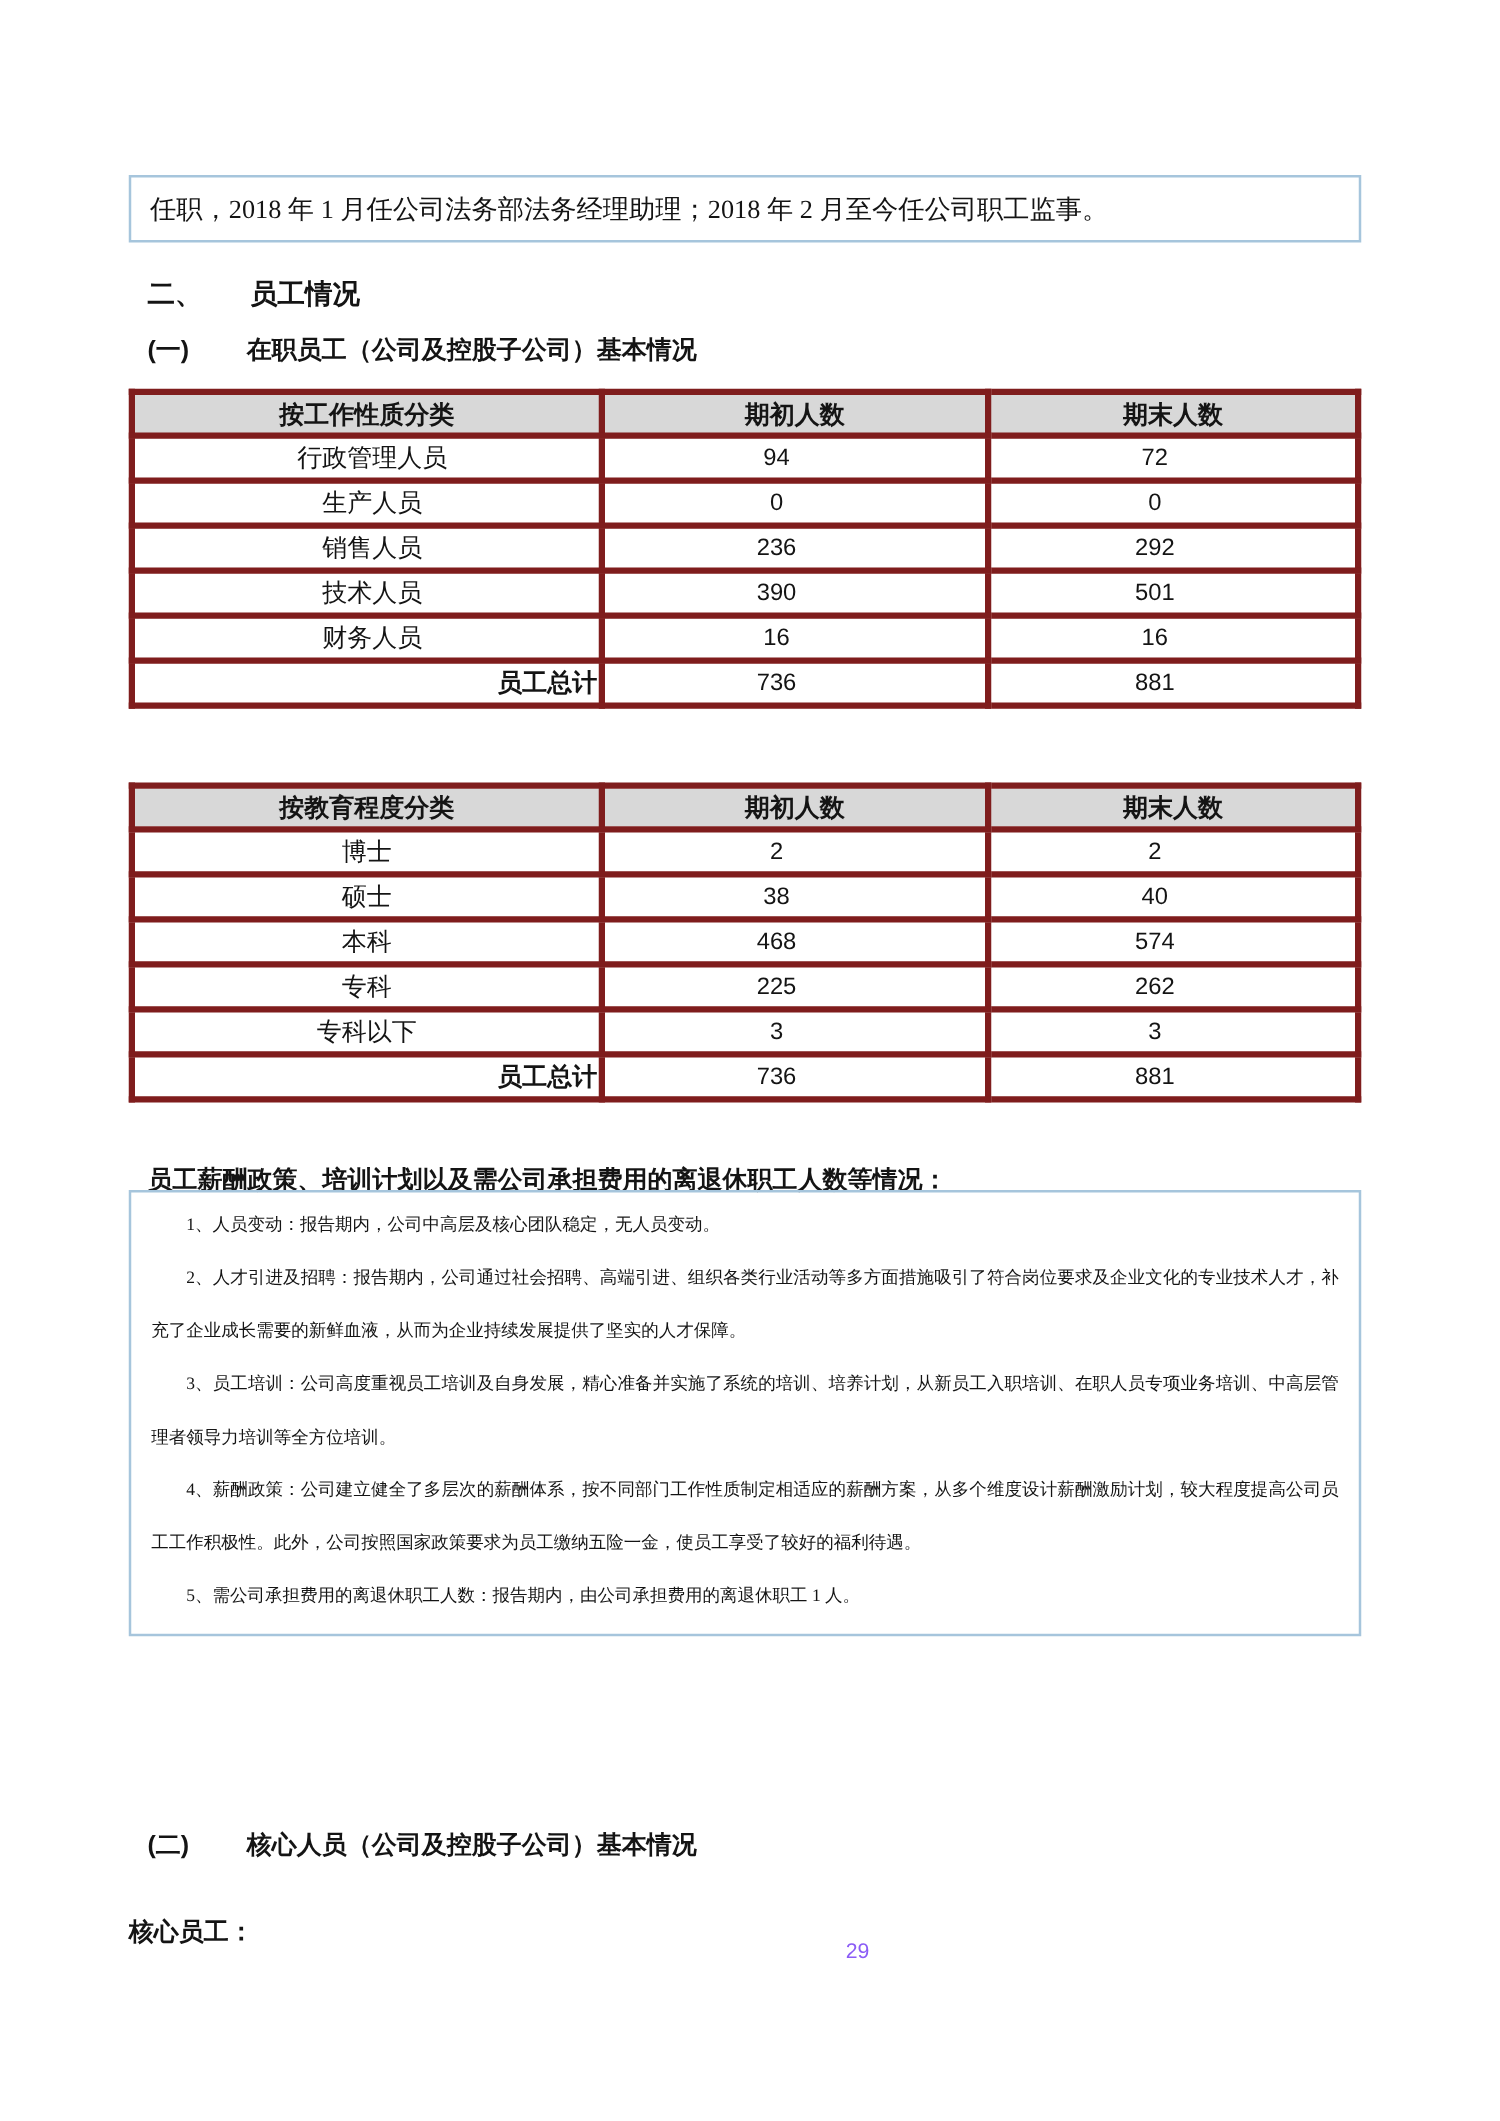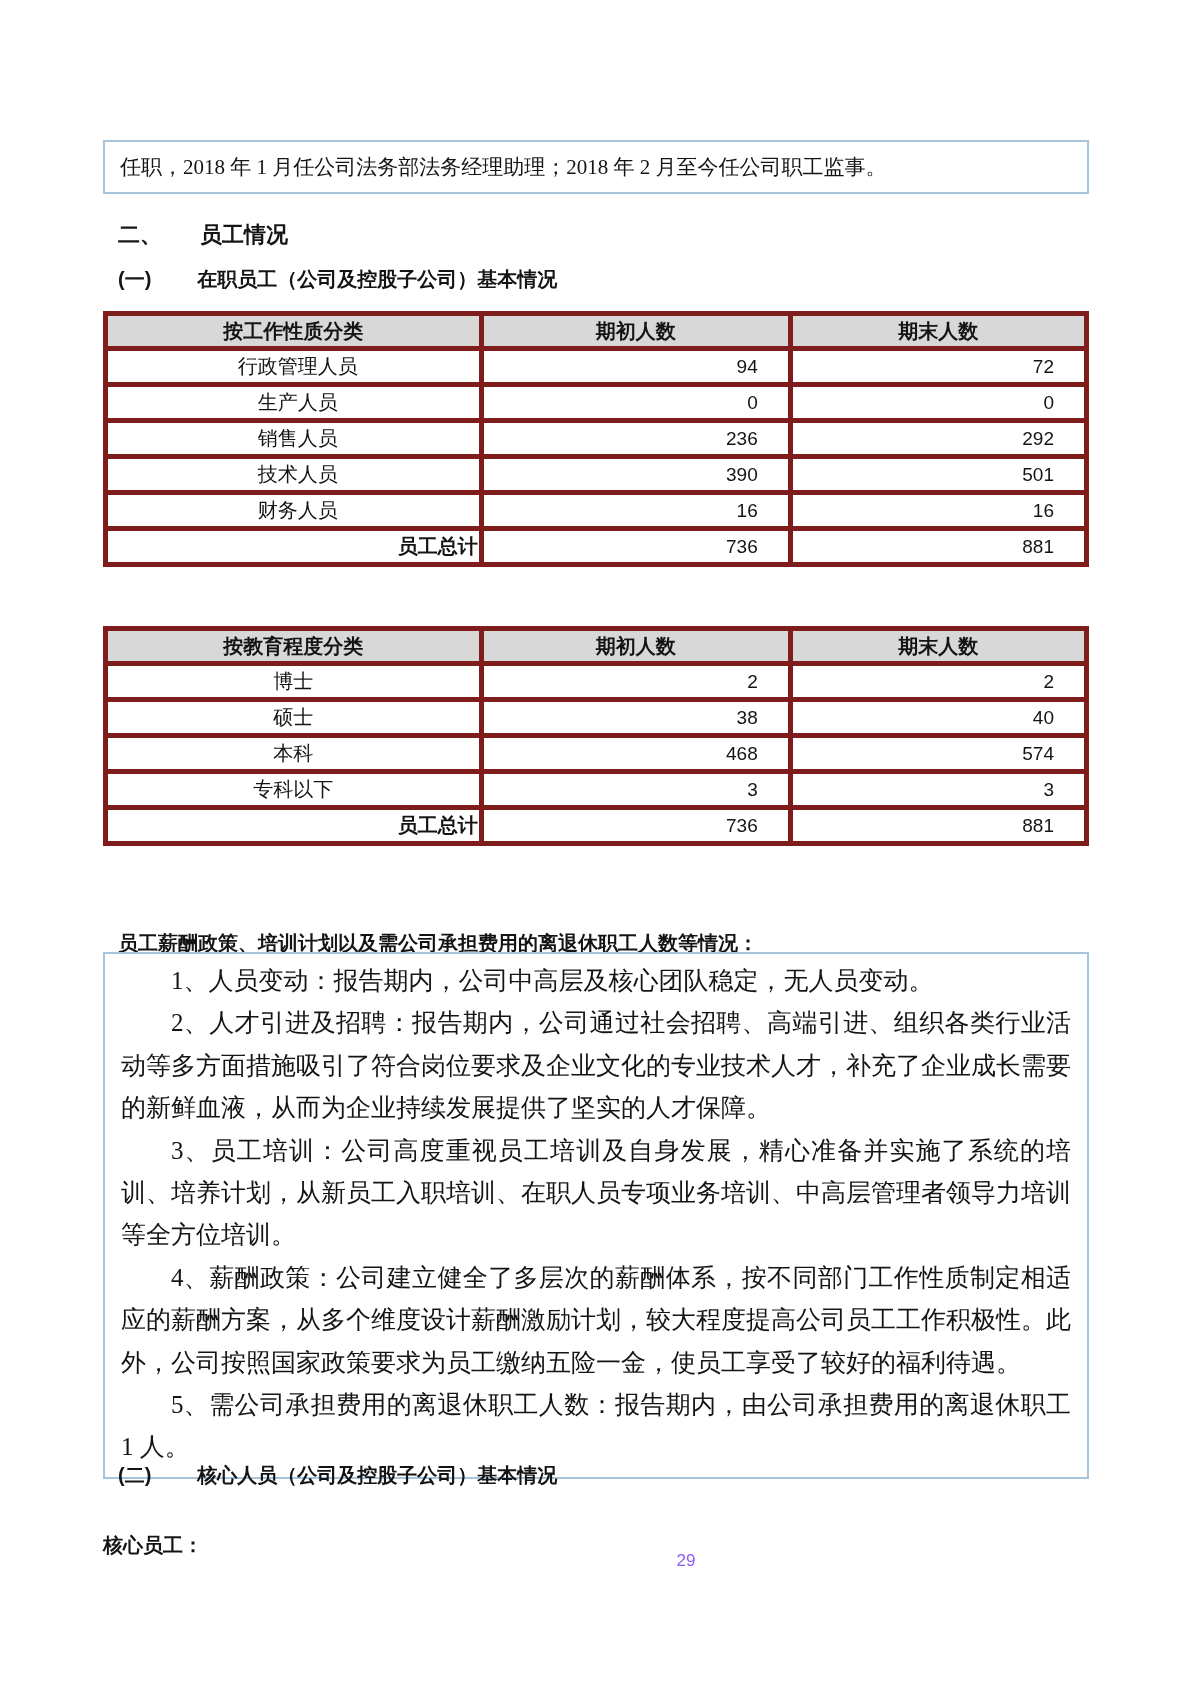--- a/index.html
+++ b/index.html
@@ -34,38 +34,38 @@
   .tbl1 { position:absolute; top:311px; left:0; right:0; }
   .tbl2 { position:absolute; top:626px; left:0; right:0; }
   col.c1 { width:38.3%; } col.c2 { width:31.5%; } col.c3 { width:30.2%; }
   th, td { border:5px solid #7f1d1d; overflow:hidden; white-space:nowrap; }
   th {
     background:#d8d8d8; height:28px;
     font-family:"Liberation Sans", sans-serif; font-weight:bold; font-size:20px;
     text-align:center;
   }
   td { height:29px; font-size:20px; }
-  td.num { text-align:right; padding-right:30px; font-family:"Liberation Sans", sans-serif; font-size:19px; }
+  td.num { text-align:center; padding-right:30px; font-family:"Liberation Sans", sans-serif; font-size:19px; }
   .tbl1 td.label { text-align:center; padding-left:10px; }
   .tbl2 td.label { text-align:center; }
   tr.total td.label { text-align:right; font-weight:bold; font-family:"Liberation Sans", sans-serif; }
 
   
   .policy-heading {
     position:absolute; top:930px; left:15px; right:0;
     font-family:"Liberation Sans", sans-serif; font-weight:bold; font-size:20px;
   }
   .policy-box {
     position:absolute; top:952px; left:0; right:0;
     border:2px solid #a6c5dc;
     padding:6px 16px 8px 16px;
   }
   .policy-box p {
     margin:0; text-indent:2em;
-    font-size:25px; line-height:42.4px;
+    font-size:14px; line-height:42.4px;
     text-align:justify;
   }
 
   .core-label { position:absolute; top:1532px; left:0; font-family:"Liberation Sans", sans-serif; font-weight:bold; font-size:20px; }
 
   .page-num {
     position:absolute; top:1551px; left:650px; width:72px;
     text-align:center; font-family:"Liberation Sans", sans-serif; font-size:17px; color:#8b5cf6;
   }
 </style>
@@ -157,20 +157,25 @@
           <td class="label">硕士</td>
           <td class="num">38</td>
           <td class="num">40</td>
         </tr>
         <tr>
           <td class="label">本科</td>
           <td class="num">468</td>
           <td class="num">574</td>
         </tr>
         <tr>
+          <td class="label">专科</td>
+          <td class="num">225</td>
+          <td class="num">262</td>
+        </tr>
+        <tr>
           <td class="label">专科以下</td>
           <td class="num">3</td>
           <td class="num">3</td>
         </tr>
         <tr class="total">
           <td class="label">员工总计</td>
           <td class="num">736</td>
           <td class="num">881</td>
         </tr>
       </tbody>

